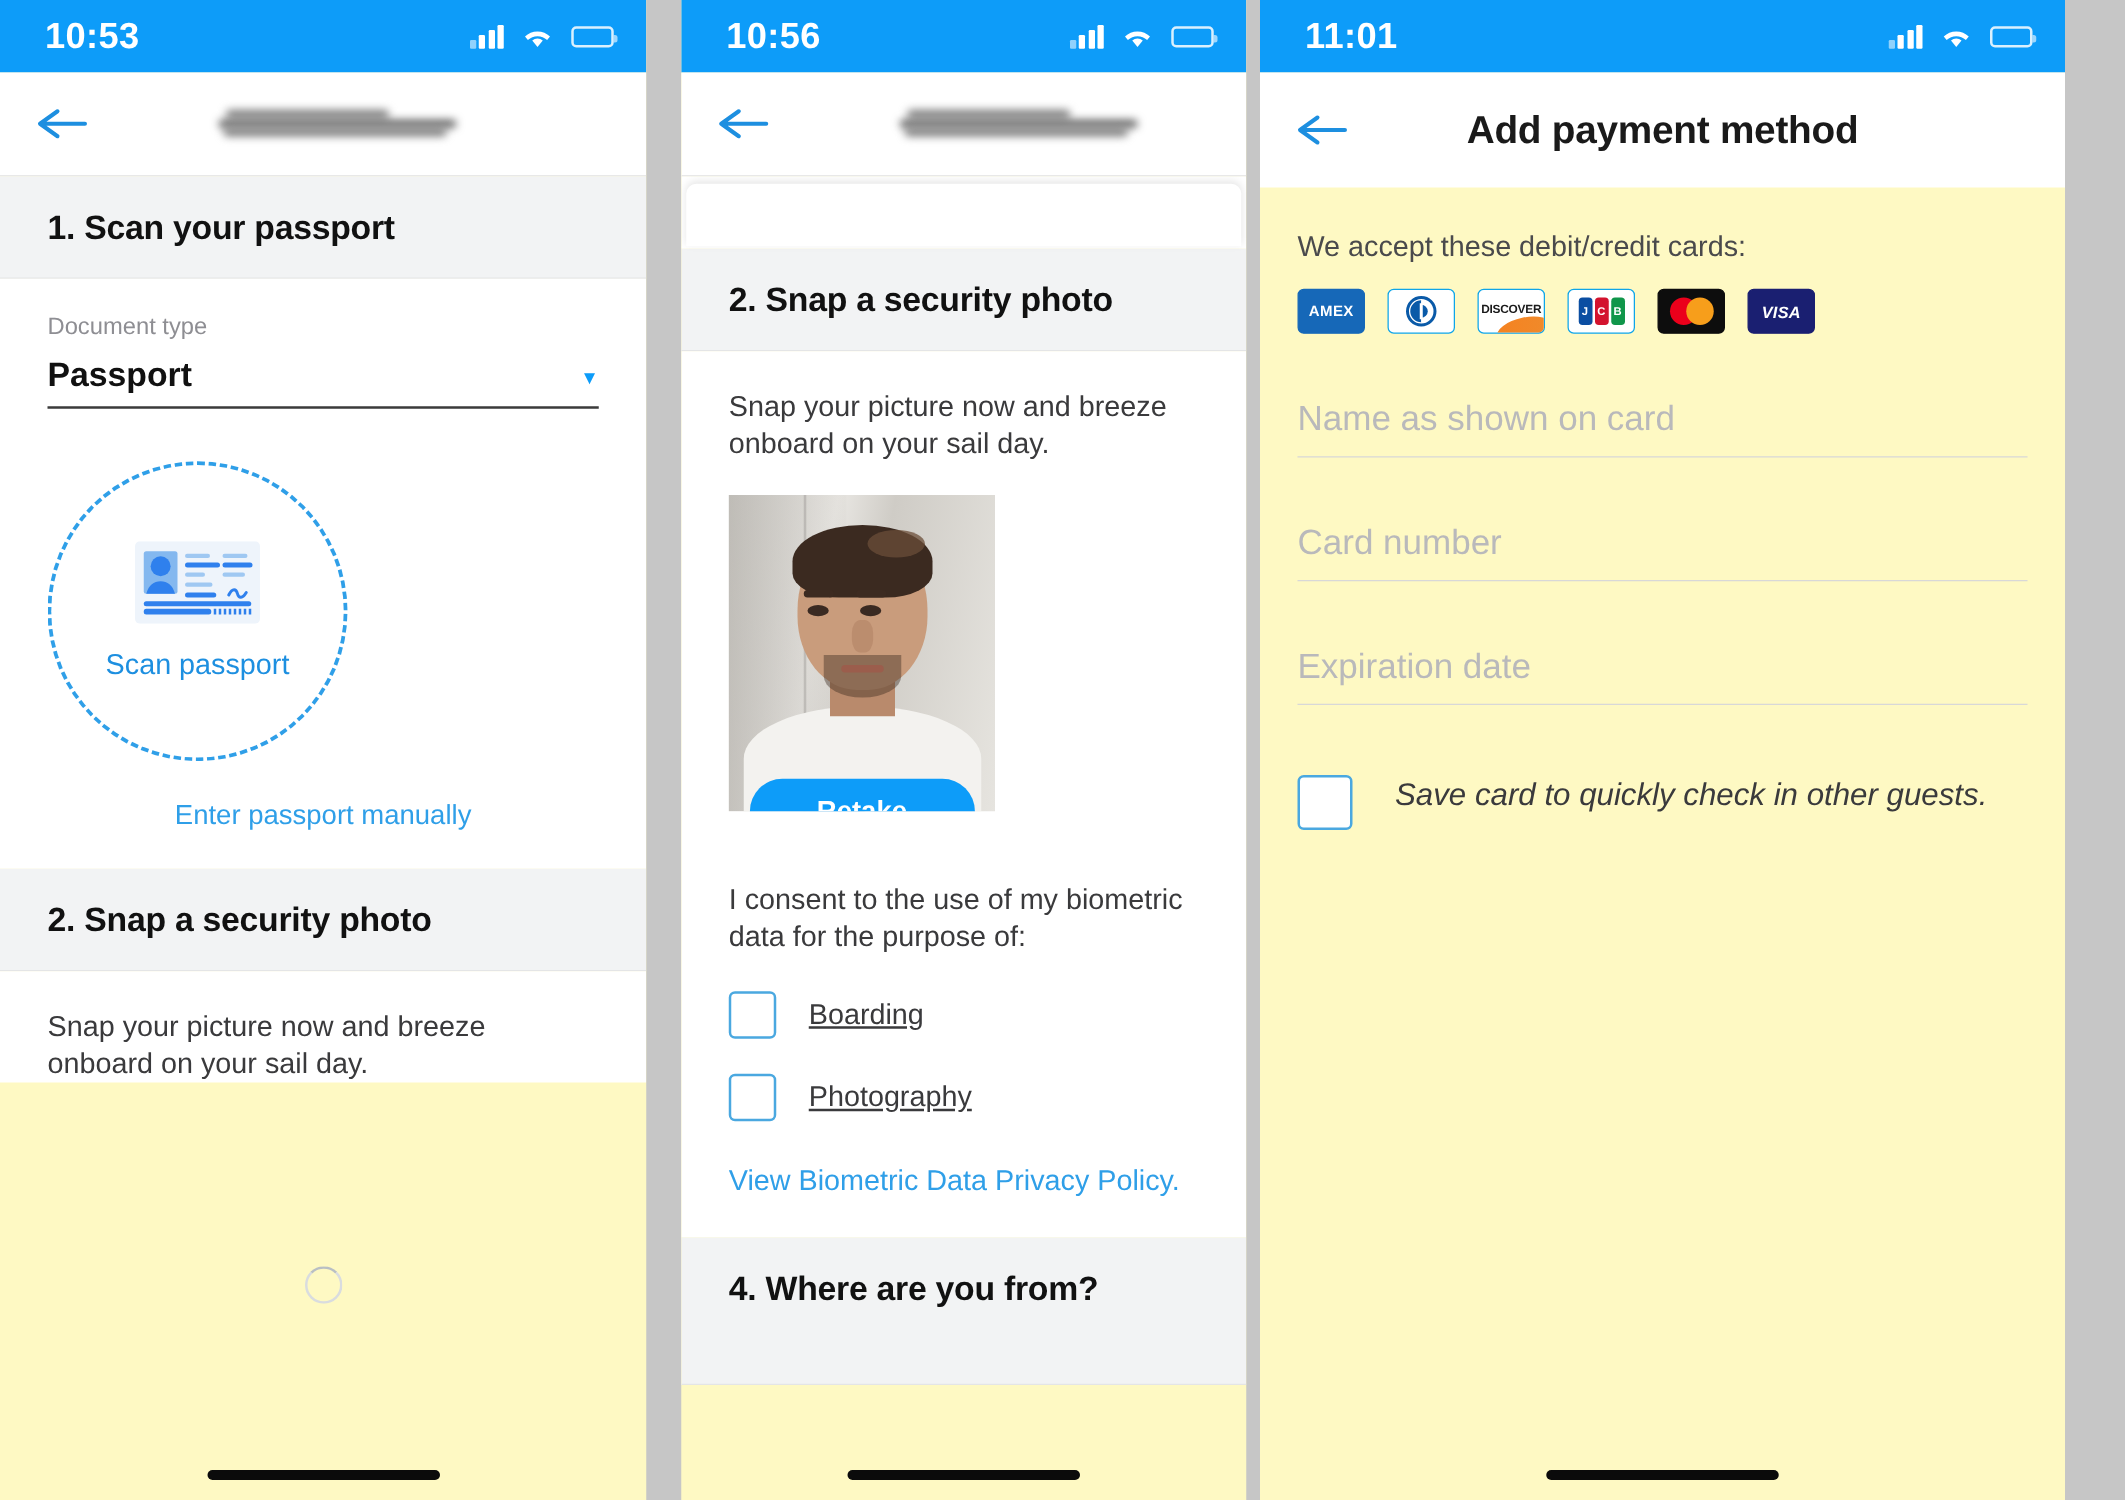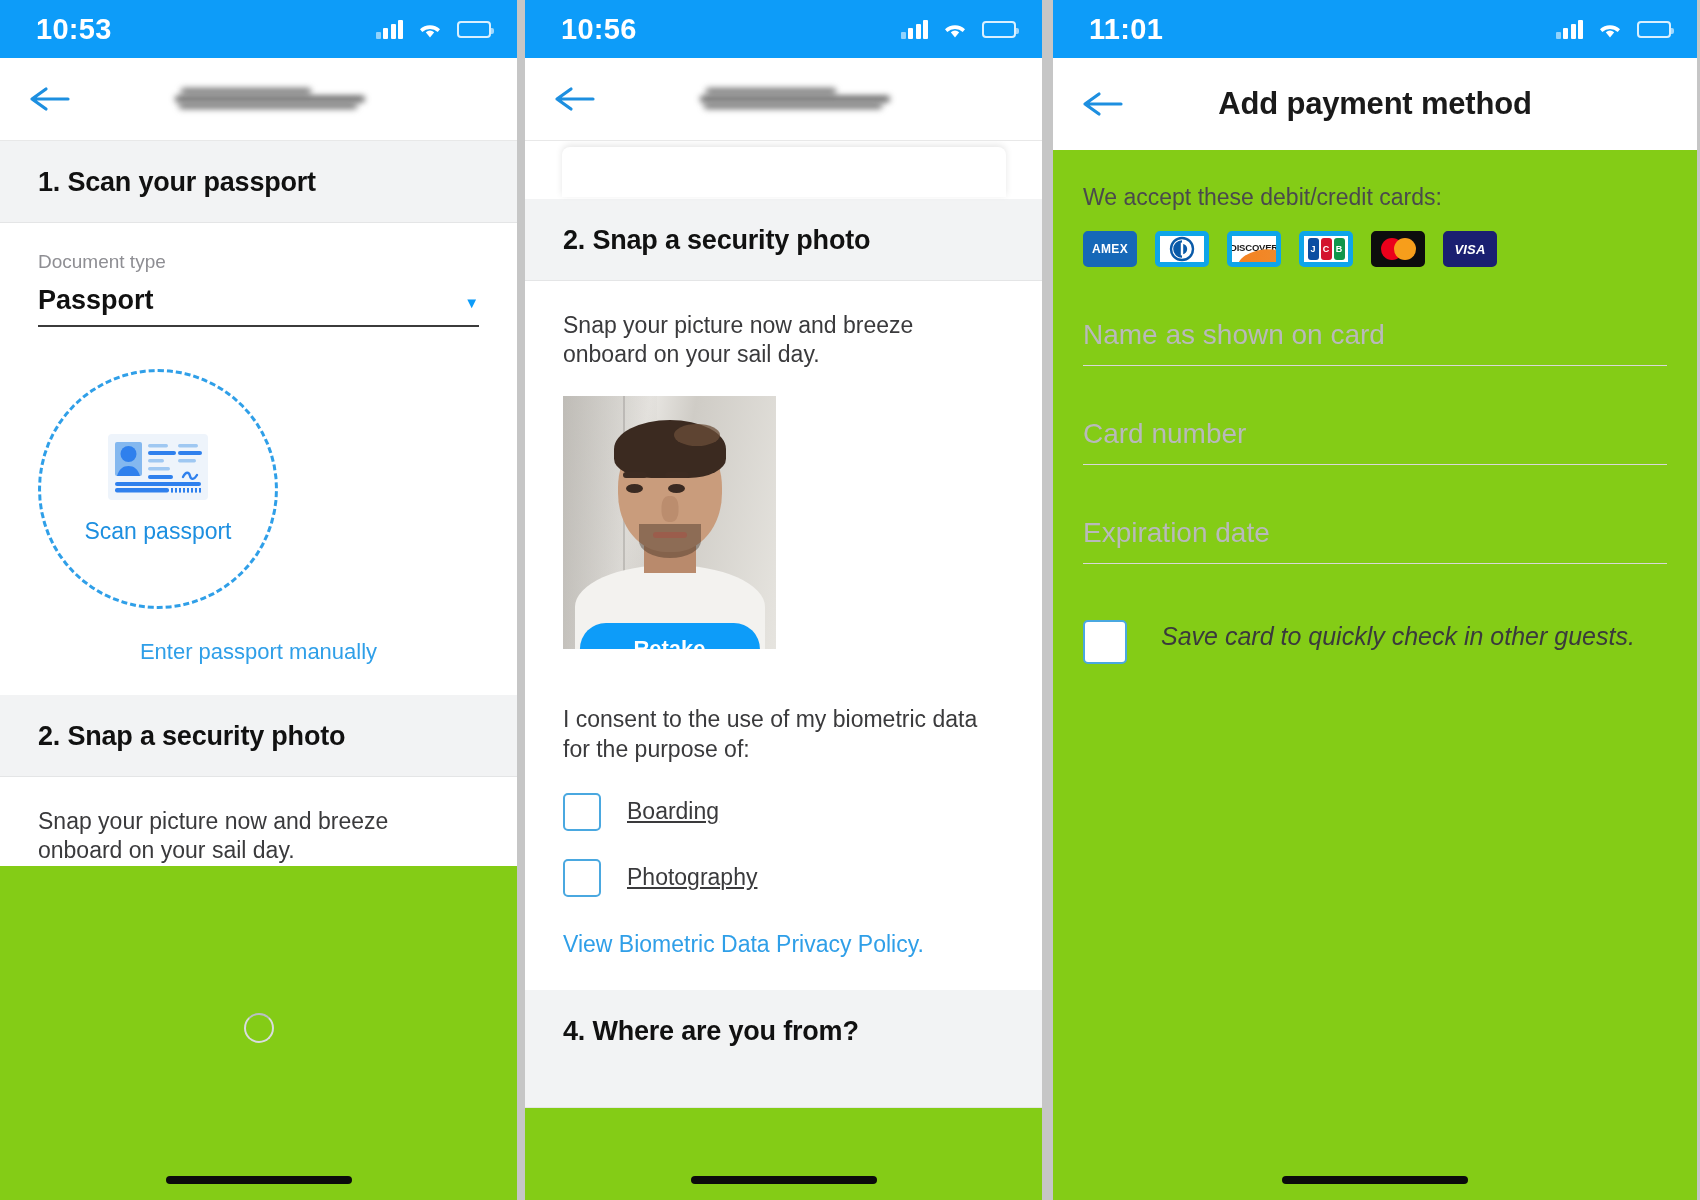--- a/index.html
+++ b/index.html
@@ -10,26 +10,26 @@
     overflow: hidden;
   }
   .screens {
     display: flex;
     width: 1700px; height: 1200px;
     background: #c6c6c6;
   }
   .phone {
     position: relative;
     height: 1200px;
-    background: #84cc16;
+    background: #fef9c3;
     overflow: hidden;
     flex: 0 0 auto;
   }
   .phone.p1 { width: 517px; }
-  .phone.p2 { width: 517px; margin-left: 8px; }
+  .phone.p2 { width: 452px; margin-left: 28px; }
   .phone.p3 { width: 644px; margin-left: 11px; }
 
   
   .statusbar {
     height: 58px;
     background: #0d9cf9;
     display: flex;
     align-items: center;
     justify-content: space-between;
     padding: 0 26px 0 36px;
@@ -231,21 +231,21 @@
   .cb-label { font-size: 23px; color:#3a3a3c;text-decoration:underline; }
   .policy-link { color:#2f9fe8; font-size: 23px; padding: 34px 0 32px; cursor:pointer; }
 
   
   .p3-body { padding: 0 30px; }
   .accept-line { font-size: 23px; color:#4a4a4c; padding: 34px 0 20px; }
   .card-logos { display:flex; gap: 18px; }
   .clogo {
     width: 54px; height: 36px; border-radius: 5px;
     display:flex; align-items:center; justify-content:center;
-    background:#fff; border:5px solid #0ea5e9;
+    background:#fff; border:1px solid #0ea5e9;
     overflow:hidden; position:relative;
     font-size: 10px; font-weight: bold;
   }
   .clogo.amex { background:#1668b8; border-color:#1668b8; color:#fff; }
   .clogo.amex span { letter-spacing:.3px; font-size: 12px; }
   .clogo.diners { color:#0a5aa8; }
   .clogo.discover { flex-direction: column; gap:0; }
   .clogo.discover .dtxt { font-size: 9.5px; color:#1a1a1a; letter-spacing:-.2px; margin-bottom:3px; }
   .clogo.discover .dswoosh {
     position:absolute; right:-8px; bottom:-10px; width: 46px; height: 22px;

